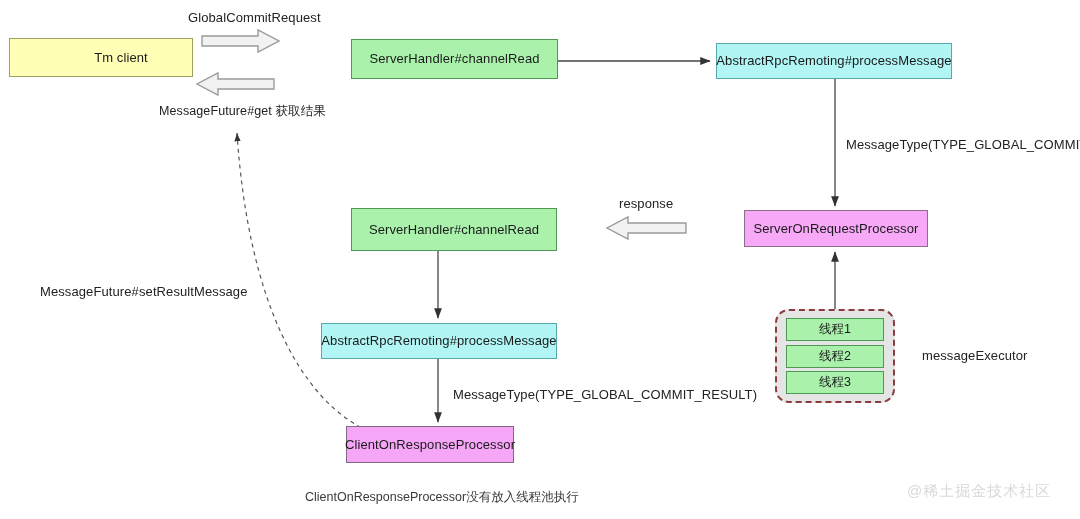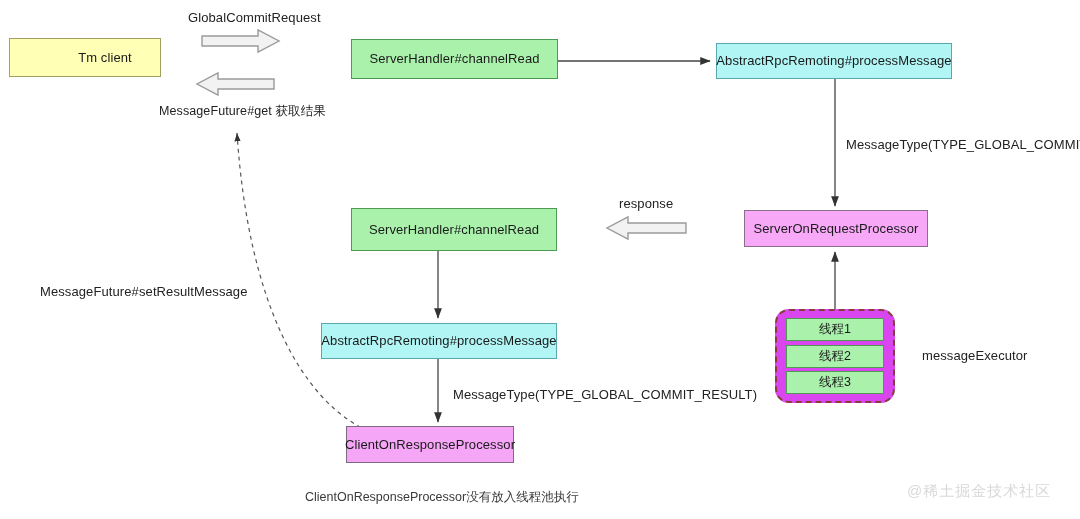--- a/index.html
+++ b/index.html
@@ -58,21 +58,21 @@
     color: #d9d9d9;
     white-space: nowrap;
     letter-spacing: 1px;
     margin-left: 8px;
   }
 
   
   .pool {
     position: absolute;
     box-sizing: border-box;
-    background: #d946ef;
+    background: #e5e5e5;
     border: 2px dashed #8a3c3c;
     border-radius: 14px;
     padding: 7px 9px;
     display: flex;
     flex-direction: column;
     justify-content: space-between;
   }
   .pool-item {
     box-sizing: border-box;
     height: 23px;
@@ -139,21 +139,21 @@
 
     <g>
       <path d="M 274 79 L 218 79 L 218 73 L 197 84 L 218 95 L 218 89 L 274 89 Z" fill="#f2f2f2" stroke="#9a9a9a" stroke-width="1.4"></path>
     </g>
 
     <g>
       <path d="M 686 223 L 628 223 L 628 217 L 607 228 L 628 239 L 628 233 L 686 233 Z" fill="#f2f2f2" stroke="#9a9a9a" stroke-width="1.4"></path>
     </g>
   </svg>
 
-  <div class="node node-yellow" style="left:9px; top:38px; width:152px; height:39px;padding-left:40px;">Tm client</div>
+  <div class="node node-yellow" style="left:9px; top:38px; width:184px; height:39px;padding-left:40px;">Tm client</div>
 
   <div class="node node-green" style="left:335px; top:39px; width:207px; height:40px;">ServerHandler#channelRead</div>
 
   <div class="node node-cyan" style="left:716px; top:43px; width:236px; height:36px;">AbstractRpcRemoting#processMessage</div>
 
   <div class="node node-pink" style="left:744px; top:210px; width:184px; height:37px;">ServerOnRequestProcessor</div>
 
   <div class="node node-green" style="left:335px; top:208px; width:206px; height:43px;">ServerHandler#channelRead</div>
 
   <div class="node node-cyan" style="left:321px; top:323px; width:236px; height:36px;">AbstractRpcRemoting#processMessage</div>

